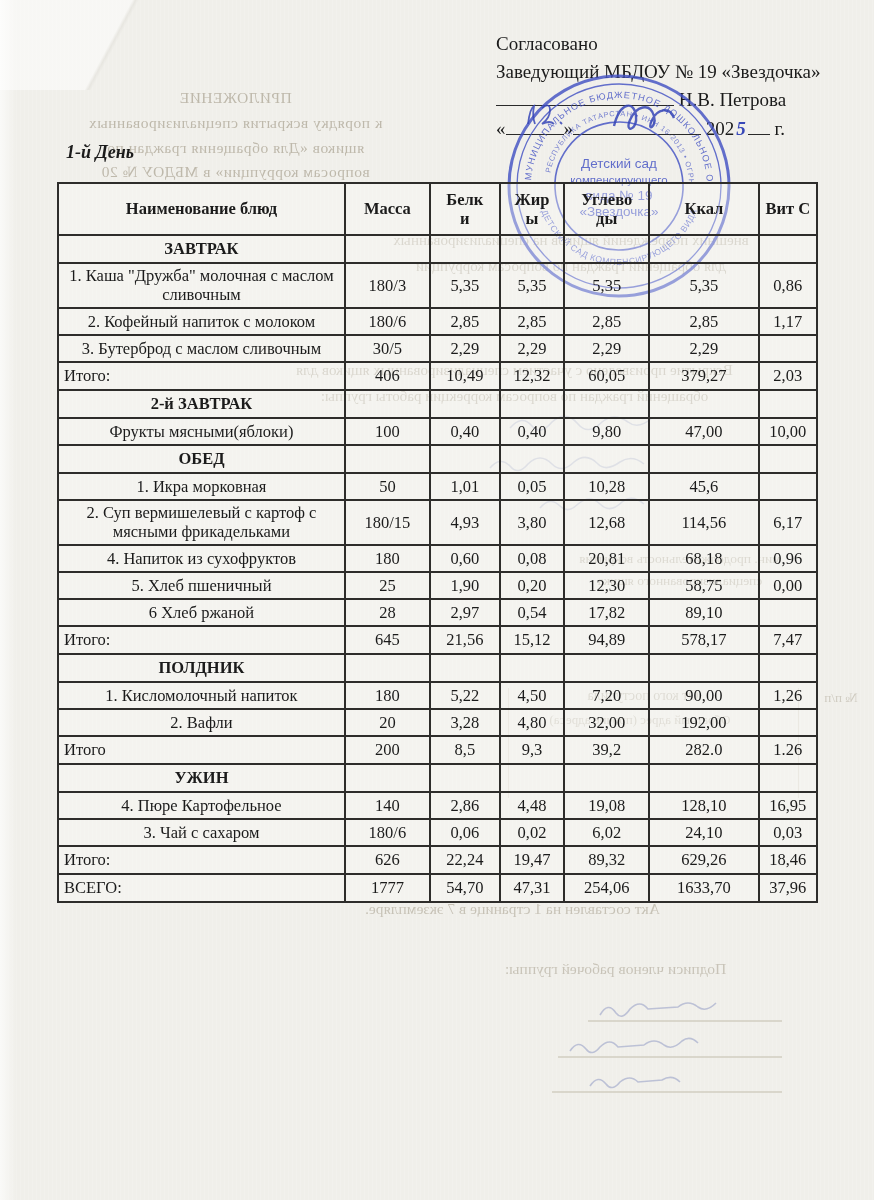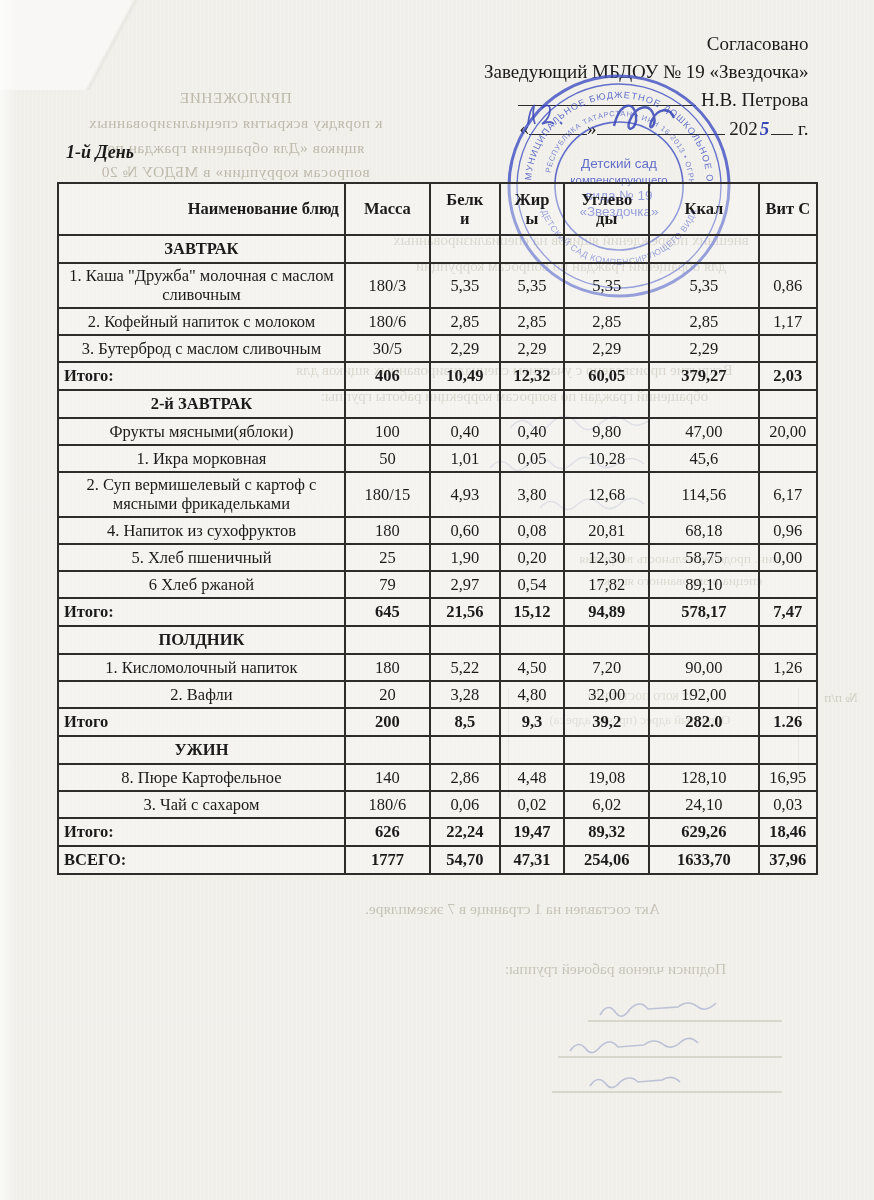--- a/index.html
+++ b/index.html
@@ -12,38 +12,38 @@
     content:"";position:absolute;inset:0;pointer-events:none;
     background:repeating-linear-gradient(90deg, rgba(255,255,255,.28) 0 1px, rgba(0,0,0,0) 1px 4px);
     opacity:.5;
   }
   .edge-left{position:absolute;left:0;top:0;width:16px;height:100%;
     background:linear-gradient(90deg,#fafaf8,rgba(250,250,248,0));}
   .fold{position:absolute;left:0;top:0;width:300px;height:90px;
     background:linear-gradient(118deg, rgba(255,255,255,.5) 0 38%, rgba(120,115,100,.07) 39%, rgba(0,0,0,0) 40%);}
 
   
-  .approval{position:absolute;left:484px;top:30px;font-size:19px;line-height:1.45;white-space:nowrap;text-align:right;}
+  .approval{position:absolute;left:496px;top:30px;font-size:19px;line-height:1.45;white-space:nowrap;}
   .blank{display:inline-block;border-bottom:1.6px solid #2a2a2a;height:1.05em;vertical-align:baseline;}
   .w180{width:178px;} .w60{width:58px;} .w150{width:128px;} .w20{width:22px;}
   .hand{color:#3747b8;font-style:italic;font-weight:bold;padding:0 2px;}
 
   .day-title{position:absolute;left:66px;top:142px;font-size:18px;font-weight:bold;font-style:italic;}
 
   
   table.menu{position:absolute;left:57px;top:182px;width:761px;border-collapse:collapse;
     font-size:16.5px;line-height:1.18;table-layout:fixed;background:rgba(252,252,248,.35);}
   table.menu th, table.menu td{border:2px solid #2e2d2b;padding:2px 5px;text-align:center;vertical-align:middle;overflow:hidden;}
   table.menu th{font-weight:bold;height:46px;white-space:pre-line;}
-  table.menu th.name{text-align:right;}
+  table.menu th.name{text-align:center;}
   td.name{text-align:left;}
   tr.item td{height:21px;}
   tr.section td{height:22px;text-align:center;}
   td.section-name{text-align:center;font-weight:bold;}
-  tr.total td{height:22px;font-weight:bold;}
+  tr.total td{height:22px;font-weight:normal;}
   tr.total td.name{text-align:left;}
   td.vbottom{vertical-align:bottom;}
 
   
   .stamp{position:absolute;left:503px;top:70px;width:232px;height:232px;opacity:.82;}
   .stamp-rot{transform:rotate(-8deg);transform-origin:50% 50%;}
 
   
   .hand-svg{position:absolute;left:498px;top:86px;width:290px;height:56px;}
 
@@ -239,21 +239,30 @@
           <td></td>
           <td></td>
         </tr>
         <tr class="item">
           <td class="name">Фрукты мясными(яблоки)</td>
           <td>100</td>
           <td>0,40</td>
           <td>0,40</td>
           <td>9,80</td>
           <td>47,00</td>
-          <td>20,00</td>
+          <td>10,00</td>
+        </tr>
+        <tr class="section">
+          <td class="name section-name">ОБЕД</td>
+          <td></td>
+          <td></td>
+          <td></td>
+          <td></td>
+          <td></td>
+          <td></td>
         </tr>
         <tr class="item">
           <td class="name">1. Икра морковная</td>
           <td>50</td>
           <td>1,01</td>
           <td>0,05</td>
           <td>10,28</td>
           <td>45,6</td>
           <td></td>
         </tr>
@@ -279,21 +288,21 @@
           <td class="name">5. Хлеб пшеничный</td>
           <td>25</td>
           <td>1,90</td>
           <td>0,20</td>
           <td>12,30</td>
           <td>58,75</td>
           <td>0,00</td>
         </tr>
         <tr class="item">
           <td class="name">6 Хлеб ржаной</td>
-          <td>79</td>
+          <td>28</td>
           <td>2,97</td>
           <td>0,54</td>
           <td>17,82</td>
           <td>89,10</td>
           <td></td>
         </tr>
         <tr class="total">
           <td class="name">Итого:</td>
           <td>645</td>
           <td>21,56</td>
@@ -341,21 +350,21 @@
         <tr class="section">
           <td class="name section-name">УЖИН</td>
           <td></td>
           <td></td>
           <td></td>
           <td></td>
           <td></td>
           <td></td>
         </tr>
         <tr class="item">
-          <td class="name">8. Пюре Картофельное</td>
+          <td class="name">4. Пюре Картофельное</td>
           <td>140</td>
           <td>2,86</td>
           <td>4,48</td>
           <td>19,08</td>
           <td>128,10</td>
           <td>16,95</td>
         </tr>
         <tr class="item">
           <td class="name">3. Чай с сахаром</td>
           <td>180/6</td>

